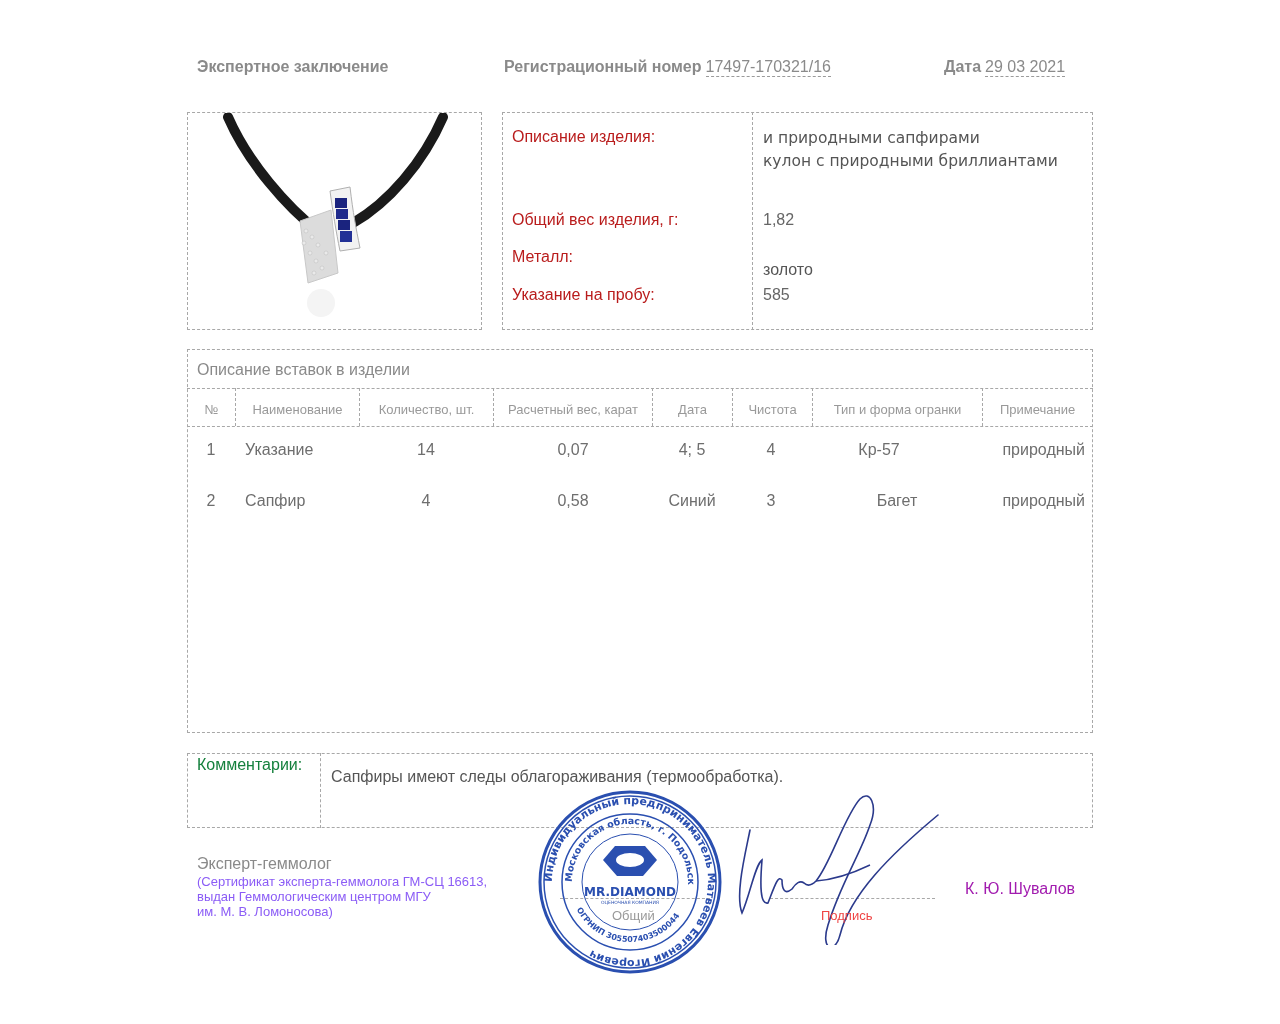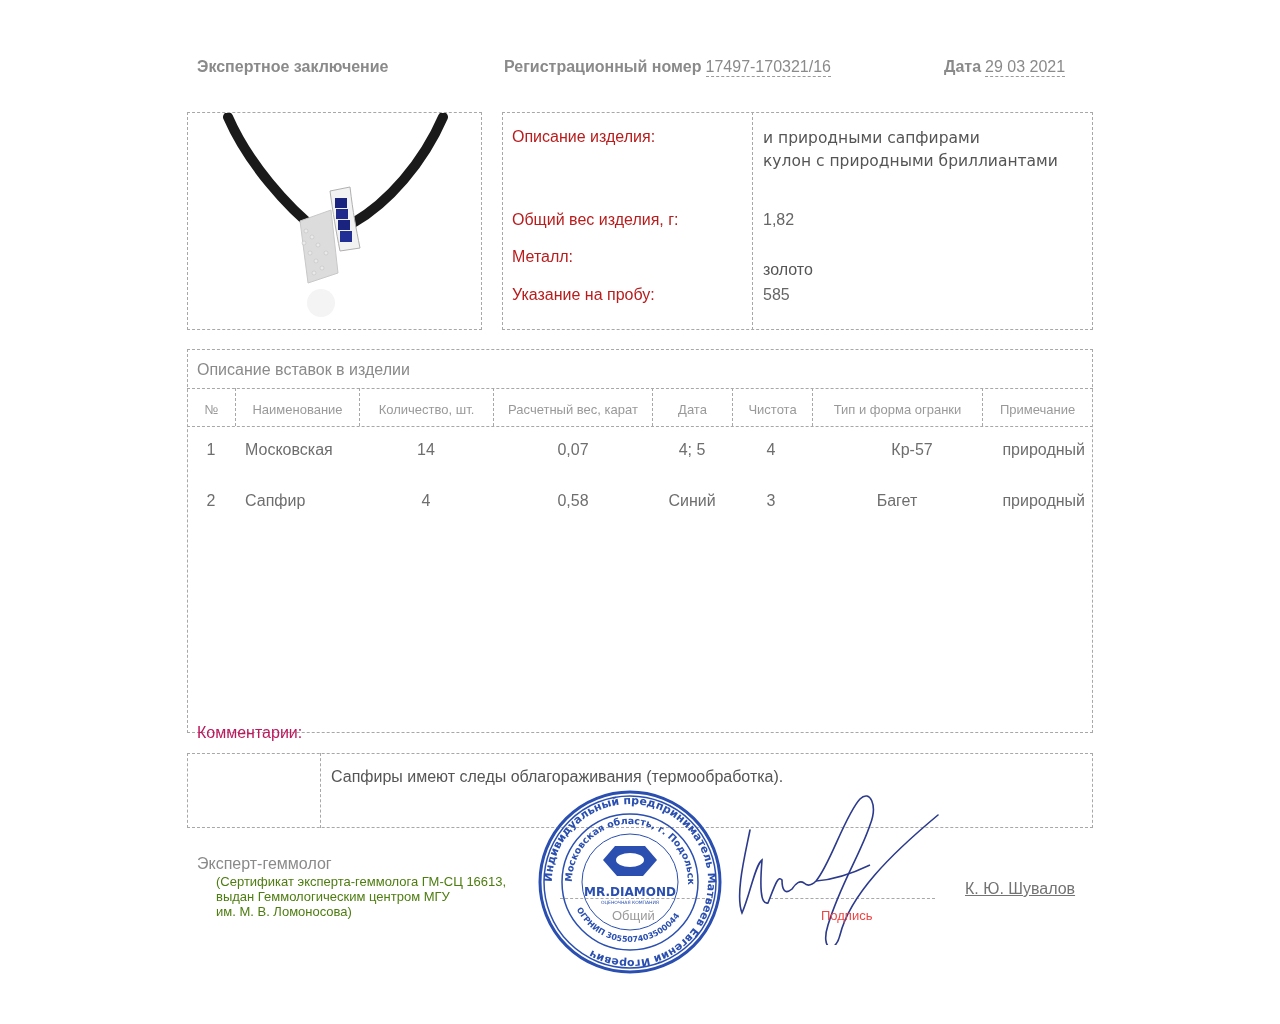--- a/index.html
+++ b/index.html
@@ -28,30 +28,30 @@
   #inserts-title { left: 197px; top: 361px; font-size: 16px; color: #8a8a8a; }
   #hdr-top-line { left: 187px; top: 388px; width: 906px; border-top: 1px dashed #a8a8a8; }
   #hdr-bottom-line { left: 187px; top: 426px; width: 906px; border-top: 1px dashed #a8a8a8; }
   .coldiv { top: 388px; height: 38px; border-left: 1px dashed #a8a8a8; }
   .th { top: 402px; font-size: 13px; color: #999; text-align: center; white-space: nowrap; }
   .td { font-size: 16px; color: #6e6e6e; text-align: center; white-space: nowrap; }
 
   
   #comment-box { left: 187px; top: 753px; width: 906px; height: 75px; }
   #comment-divider { left: 320px; top: 753px; height: 75px; border-left: 1px dashed #a8a8a8; }
-  #comment-label { left: 197px; top: 724px; font-size: 16px; color: #be185d; }
+  #comment-label { left: 197px; top: 756px; font-size: 16px; color: #15803d; }
   #comment-text { left: 331px; top: 768px; font-size: 16px; color: #555; }
 
   
   #expert-title { left: 197px; top: 855px; font-size: 16px; color: #8a8a8a; }
-  .cert { left: 197px; font-size: 13px; color: #4d7c0f; margin-left: 19px; }
+  .cert { left: 197px; font-size: 13px; color: #8b5cf6; }
   .sigline { top: 898px; border-top: 1px dashed #a8a8a8; }
   #stamp-label { left: 612px; top: 908px; font-size: 13px; color: #999; }
   #sign-label { left: 821px; top: 908px; font-size: 13px; color: #ef4444; }
-  #expert-name { left: 965px; top: 880px; font-size: 16px; color: #737373; text-decoration: underline; }
+  #expert-name { left: 965px; top: 880px; font-size: 16px; color: #a21caf; }
 
   #stamp { left: 535px; top: 790px; }
   #signature { left: 720px; top: 785px; }
 </style>
 </head>
 <body>
 
 <div class="abs hdr" style="left:197px;">Экспертное заключение</div>
 <div class="abs hdr" style="left:504px;">
   <span>Регистрационный номер</span><span class="u">17497-170321/16</span>
@@ -117,26 +117,26 @@
 <div class="abs th" style="left:236px; width:123px;">Наименование</div>
 <div class="abs th" style="left:360px; width:133px;">Количество, шт.</div>
 <div class="abs th" style="left:494px; width:158px;">Расчетный вес, карат</div>
 <div class="abs th" style="left:653px; width:79px;">Дата</div>
 <div class="abs th" style="left:733px; width:79px;">Чистота</div>
 <div class="abs th" style="left:813px; width:169px;">Тип и форма огранки</div>
 <div class="abs th" style="left:983px; width:109px;">Примечание</div>
 
 <div>
   <div class="abs td" style="left:200px; top:441px; width:22px;">1</div>
-  <div class="abs td" style="left:245px; top:441px; text-align:left;">Московская</div>
+  <div class="abs td" style="left:245px; top:441px; text-align:left;">Указание</div>
   <div class="abs td" style="left:396px; top:441px; width:60px;">14</div>
   <div class="abs td" style="left:543px; top:441px; width:60px;">0,07</div>
   <div class="abs td" style="left:662px; top:441px; width:60px;">4; 5</div>
   <div class="abs td" style="left:741px; top:441px; width:60px;">4</div>
-  <div class="abs td" style="left:872px; top:441px; width:80px;">Кр-57</div>
+  <div class="abs td" style="left:839px; top:441px; width:80px;">Кр-57</div>
   <div class="abs td" style="left:988px; top:441px; width:97px; text-align:right;">природный</div>
 </div>
 
 <div>
   <div class="abs td" style="left:200px; top:492px; width:22px;">2</div>
   <div class="abs td" style="left:245px; top:492px; text-align:left;">Сапфир</div>
   <div class="abs td" style="left:396px; top:492px; width:60px;">4</div>
   <div class="abs td" style="left:543px; top:492px; width:60px;">0,58</div>
   <div class="abs td" style="left:662px; top:492px; width:60px;">Синий</div>
   <div class="abs td" style="left:741px; top:492px; width:60px;">3</div>

